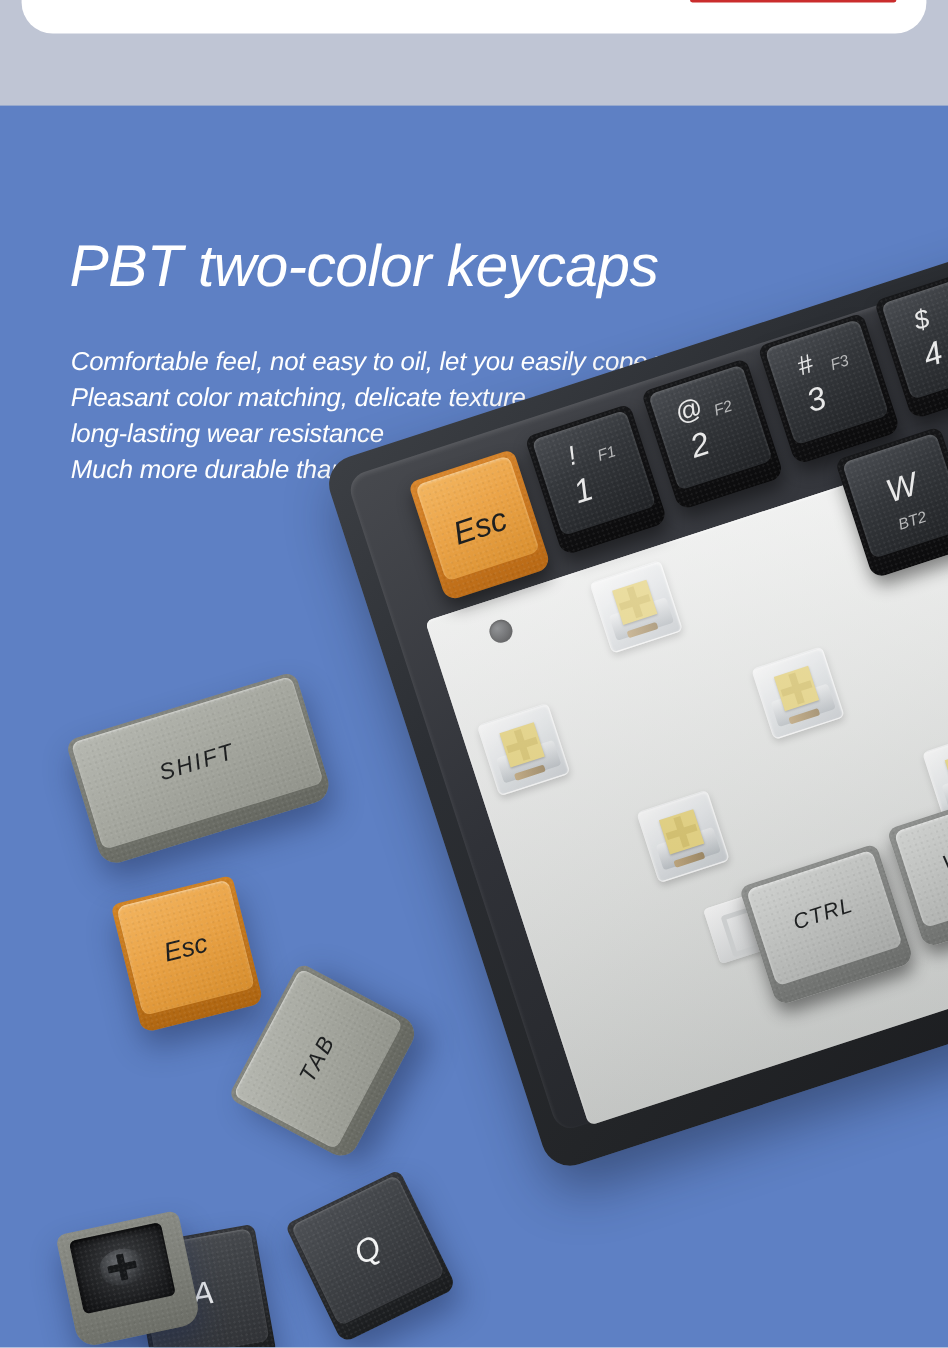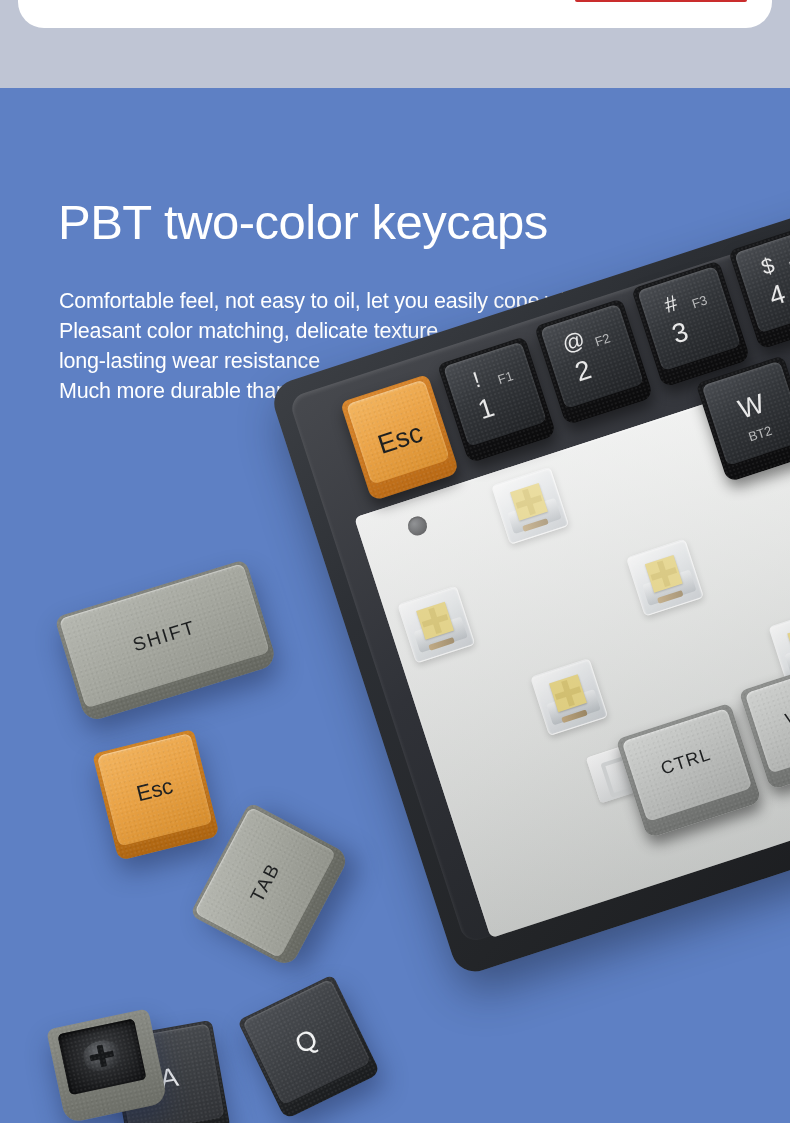--- a/index.html
+++ b/index.html
@@ -41,20 +41,21 @@
     opacity: .92;
   }
 
   
   #hero {
     position: absolute;
     left: 0; top: 88px;
     width: 790px; height: 1035px;
     background: #5e80c4;
     overflow: hidden;
+    font-style: italic;
   }
 
   #headline {
     position: absolute;
     left: 58px; top: 106px;
     font-size: 49px;
     font-weight: 400;
     color: #ffffff;
     letter-spacing: -0.5px;
     white-space: nowrap;

